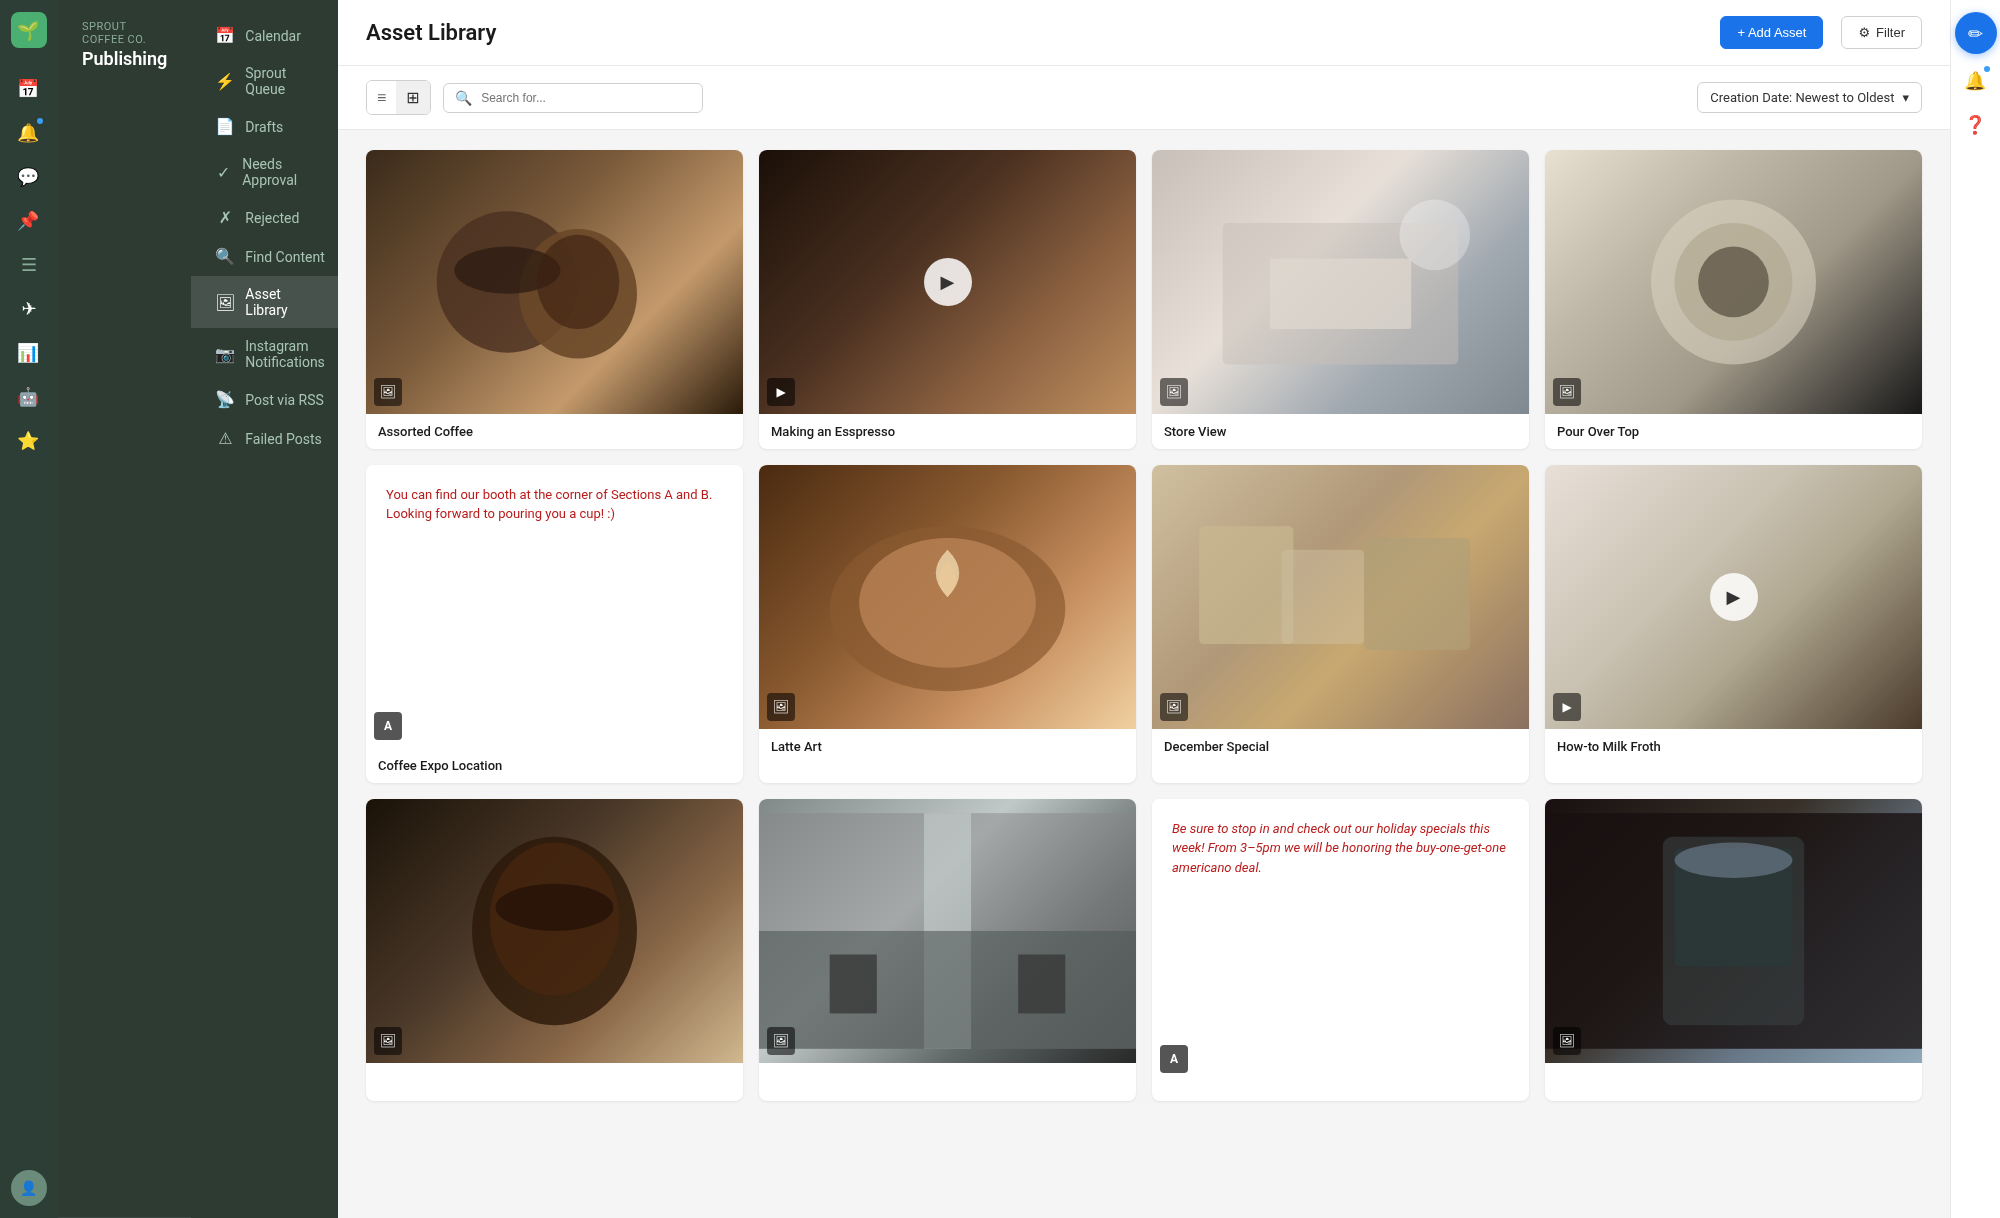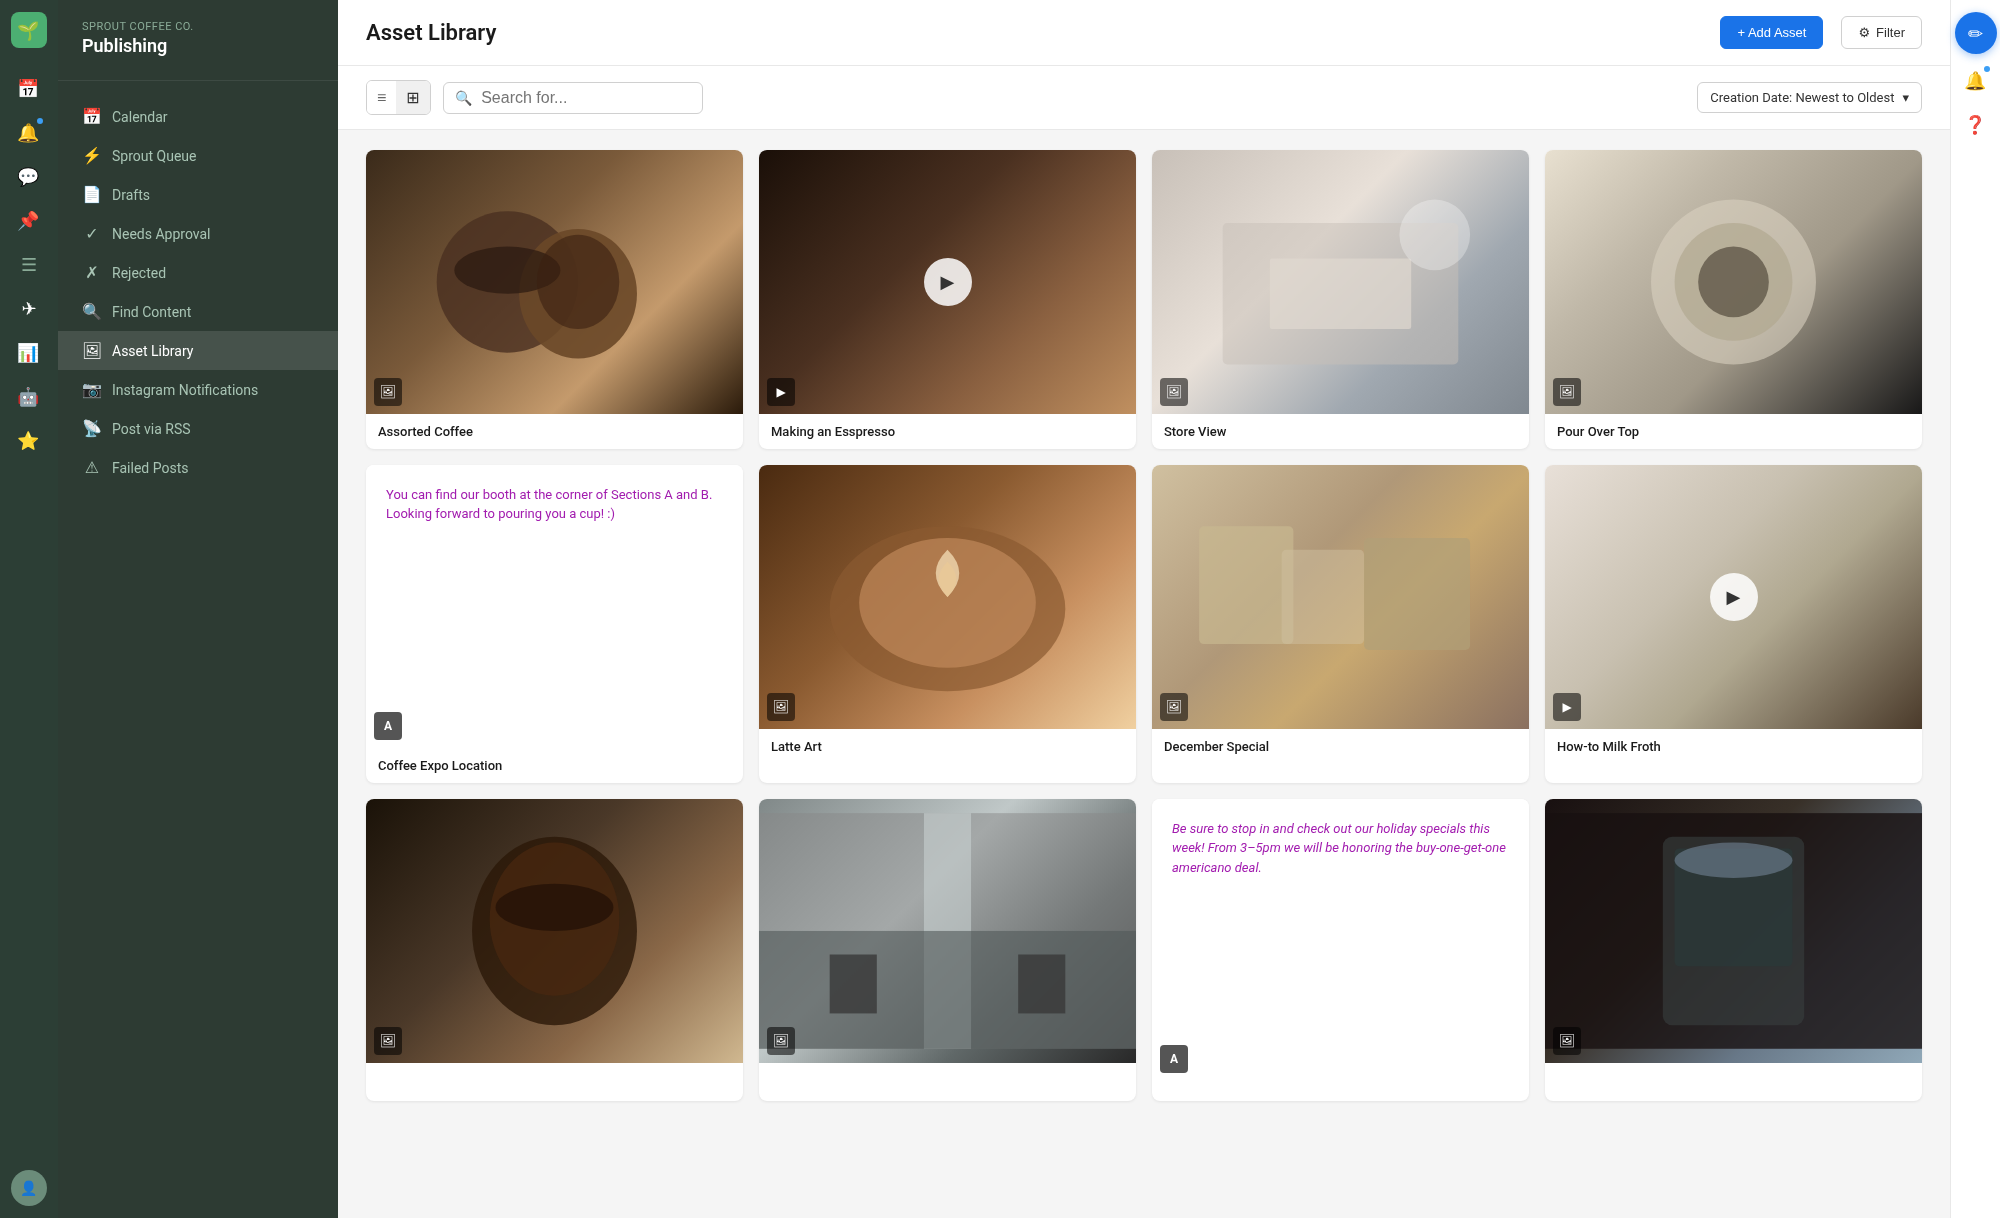--- a/index.html
+++ b/index.html
@@ -51,21 +51,21 @@
       overflow: hidden;
       display: flex; align-items: center; justify-content: center;
       color: white; font-size: 14px;
     }
 
     
     .sidebar {
       width: 280px;
       background: #2d3b33;
       display: flex;
-      flex-direction: column;
+      flex-direction: row;
       flex-shrink: 0;
       overflow-y: auto;
     }
     .sidebar-header {
       padding: 20px 24px 24px;
       border-bottom: 1px solid rgba(255,255,255,0.08);
     }
     .sidebar-brand-sub {
       color: #8aab97;
       font-size: 11px;
@@ -177,21 +177,21 @@
       border: 1px solid #d0d0d0;
       border-radius: 6px;
       padding: 6px 12px;
       gap: 8px;
       width: 260px;
       background: white;
     }
     .search-box input {
       border: none;
       outline: none;
-      font-size: 16px;
+      font-size: 12px;
       color: #333;
       flex: 1;
       background: transparent;
     }
     .search-icon-inner { color: #999; font-size: 14px; }
     .sort-select {
       display: flex;
       align-items: center;
       gap: 8px;
       padding: 7px 12px;
@@ -269,21 +269,21 @@
       color: #1a1a1a;
     }
     
     .asset-card-text .asset-thumb-bg {
       background: white;
       padding: 20px;
       align-items: flex-start;
     }
     .text-card-body {
       font-size: 13px;
-      color: #a21caf;
+      color: #b91c1c;
       line-height: 1.5;
     }
     .text-card-icon {
       position: absolute;
       bottom: 8px; left: 8px;
       background: #555;
       border-radius: 4px;
       width: 28px; height: 28px;
       display: flex; align-items: center; justify-content: center;
       color: white;

